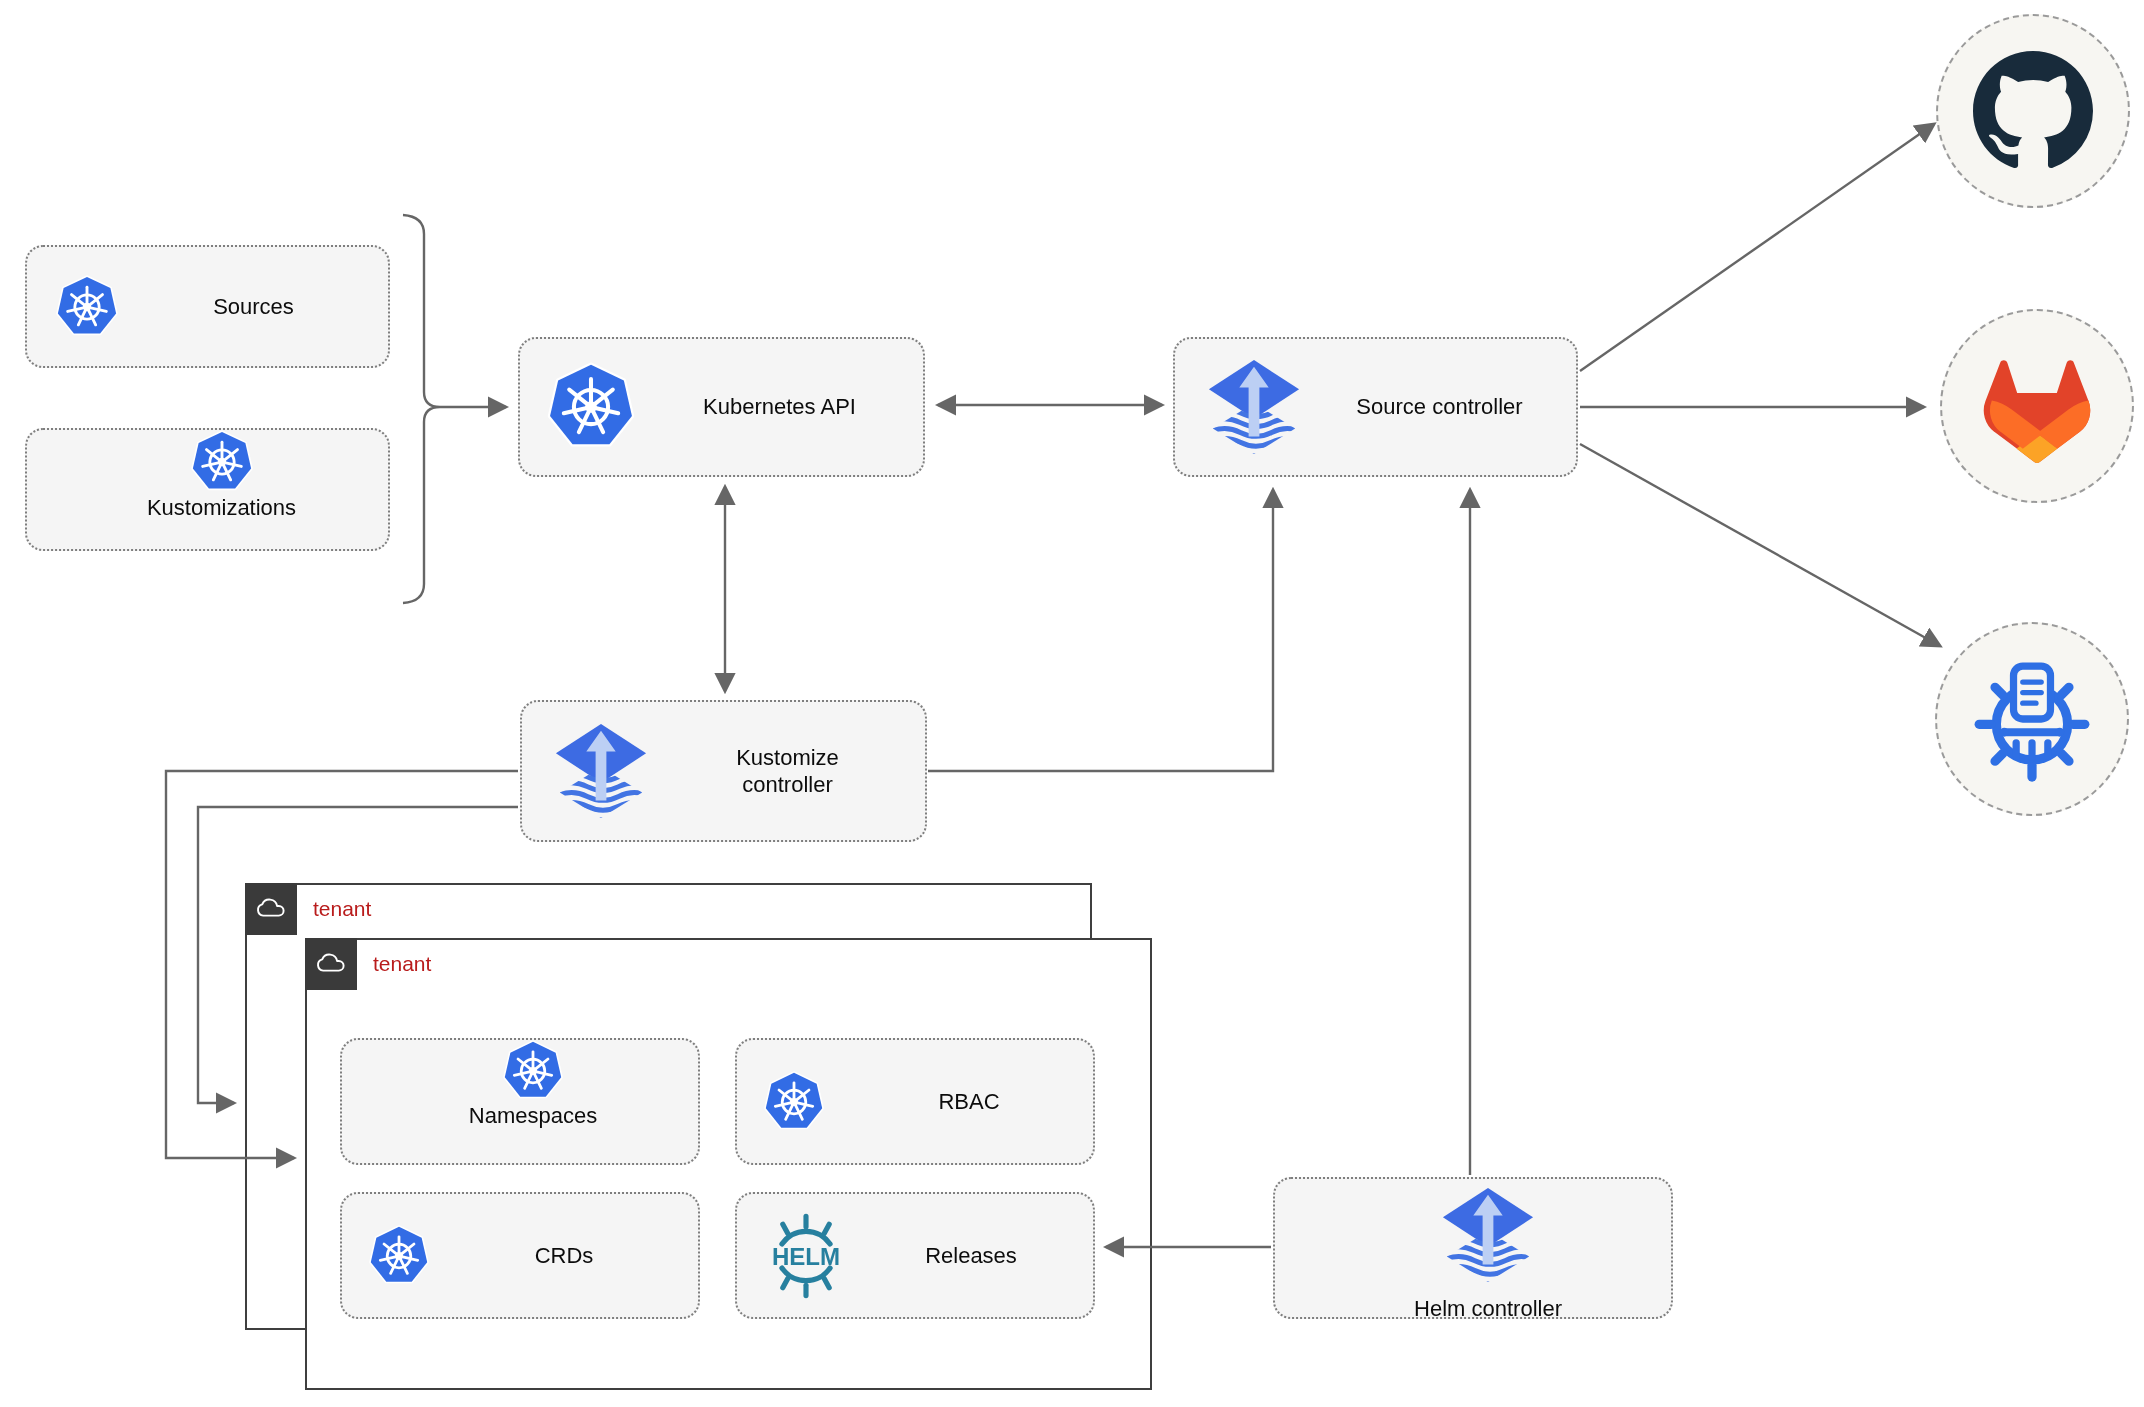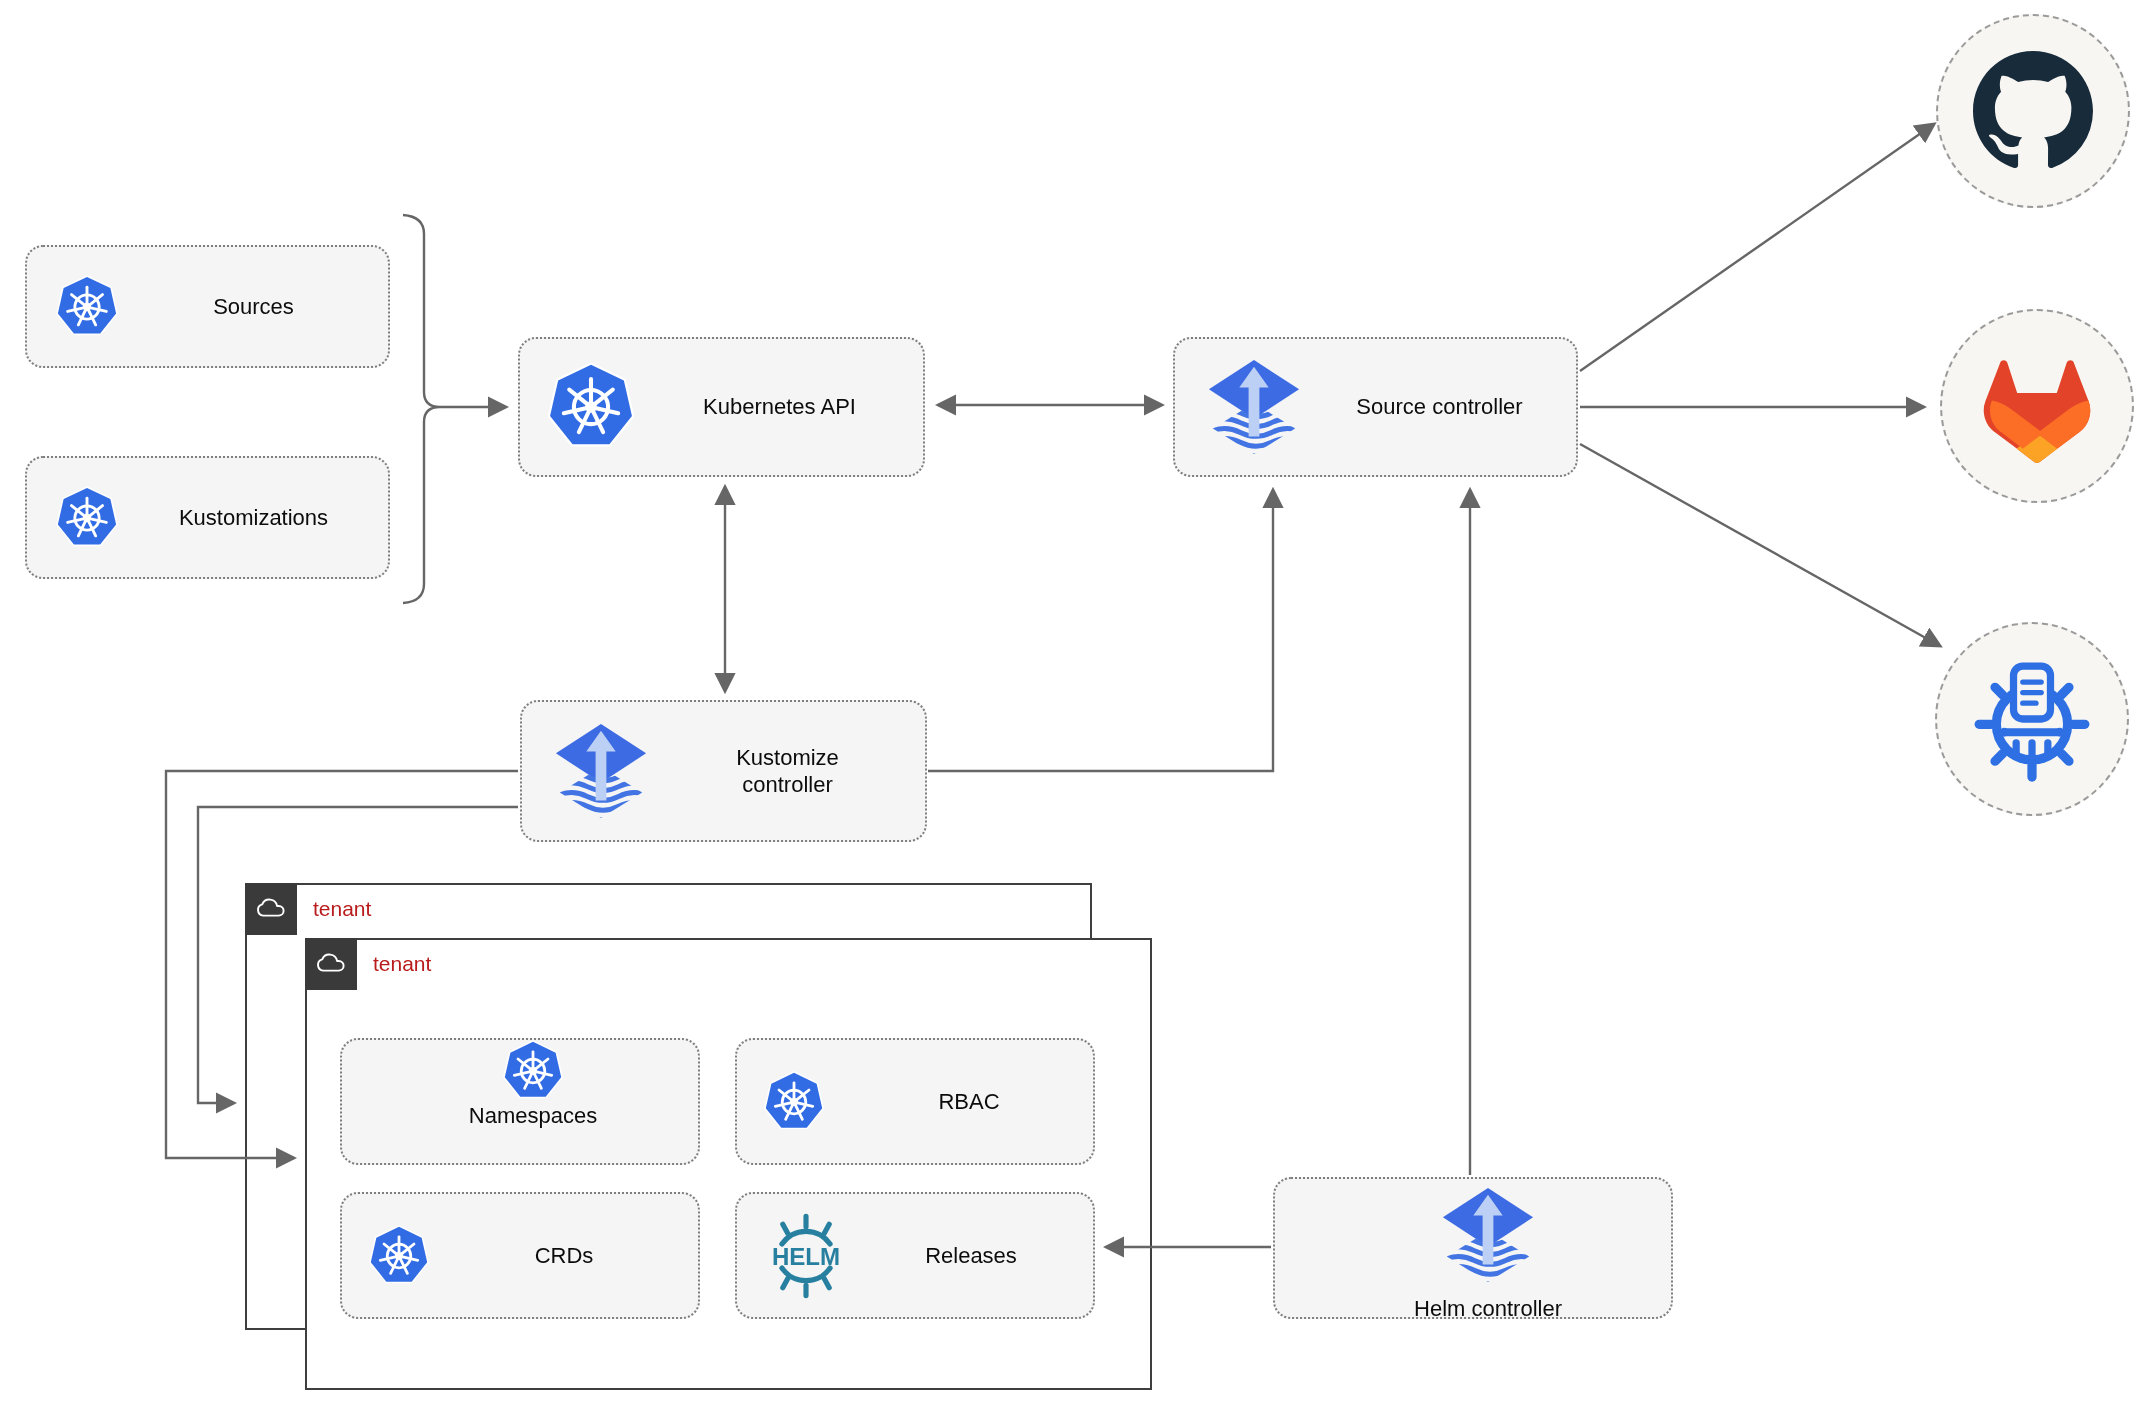--- a/index.html
+++ b/index.html
@@ -102,21 +102,21 @@
 
   <div class="node" style="left:25px;top:245px;width:365px;height:123px;padding-left:28px;">
     <span class="iconwrap">
       <svg width="64" height="64" viewBox="0 0 100 100">
           <use href="#sym-k8s"></use>
         </svg>
       </span>
     <span class="label">Sources</span>
   </div>
 
-  <div class="node" style="left:25px;top:456px;width:365px;height:123px;padding-left:28px;">
+  <div class="node" style="left:25px;top:428px;width:365px;height:123px;padding-left:28px;flex-direction:column;">
     <span class="iconwrap">
       <svg width="64" height="64" viewBox="0 0 100 100">
           <use href="#sym-k8s"></use>
         </svg>
       </span>
     <span class="label">Kustomizations</span>
   </div>
 
   <div class="node" style="left:518px;top:337px;width:407px;height:140px;padding-left:26px;">
     <span class="iconwrap">

